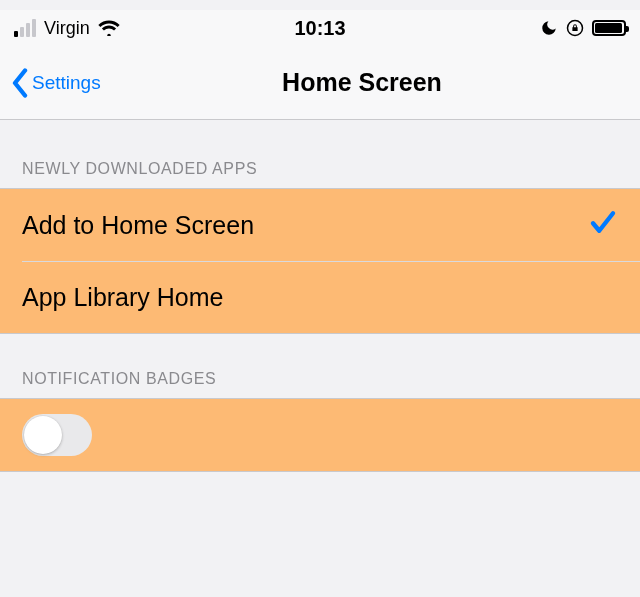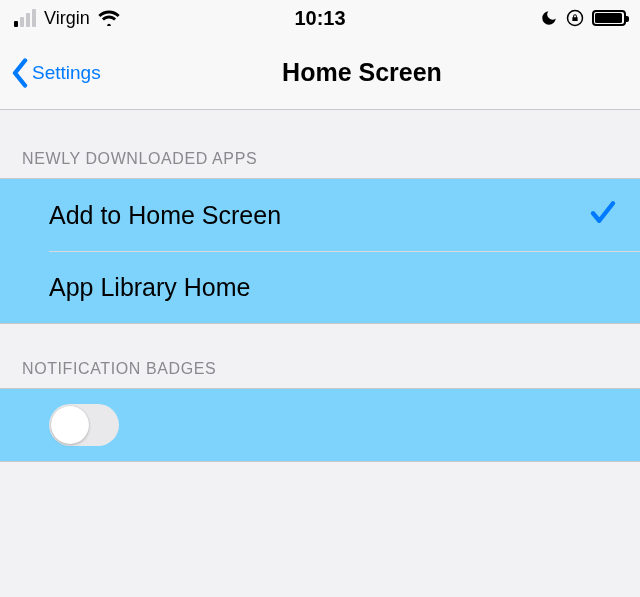--- a/index.html
+++ b/index.html
@@ -14,20 +14,21 @@
     
     .status-bar {
       height: 36px;
       display: flex;
       align-items: center;
       justify-content: space-between;
       padding: 0 14px;
       font-size: 20px;
       font-weight: 600;
       background: #f8f8f9;
+      margin-top: 10px;
     }
     .status-left { display: flex; align-items: center; gap: 8px; }
     .status-right { display: flex; align-items: center; gap: 8px; }
     .signal-bars { display: flex; align-items: flex-end; gap: 2px; }
     .signal-bars span { width: 4px; background: #c7c7cc; border-radius: 1px; display: block; }
     .signal-bars span:nth-child(1){ height: 6px; background:#000; }
     .signal-bars span:nth-child(2){ height: 10px; background:#c7c7cc; }
     .signal-bars span:nth-child(3){ height: 14px; background:#c7c7cc; }
     .signal-bars span:nth-child(4){ height: 18px; background:#c7c7cc; }
     .carrier { font-size: 18px; font-weight: 400; }
@@ -57,21 +58,21 @@
     .nav-title { position:absolute; left:50%; transform:translateX(-50%); font-size: 25px; font-weight:700;margin-left:42px; }
 
     
     .section-header {
       padding: 40px 22px 10px 22px;
       font-size: 16px;
       color: #8a8a8e;
       letter-spacing: 0.6px;
     }
     .section-header.tight { padding-top: 36px; }
-    .group { background:#7dd3fc; border-top:1px solid #c9c9cc; border-bottom:1px solid #c9c9cc;padding-left:27px; }
+    .group { background:#fdba74; border-top:1px solid #c9c9cc; border-bottom:1px solid #c9c9cc; }
     .row {
       min-height: 72px;
       display:flex; align-items:center; justify-content:space-between;
       padding: 0 22px;
       font-size: 25px;
       position:relative;
       cursor:pointer;
     }
     .row + .row::before {
       content:""; position:absolute; left:22px; right:0; top:0; height:1px; background:#d9d9dc;

